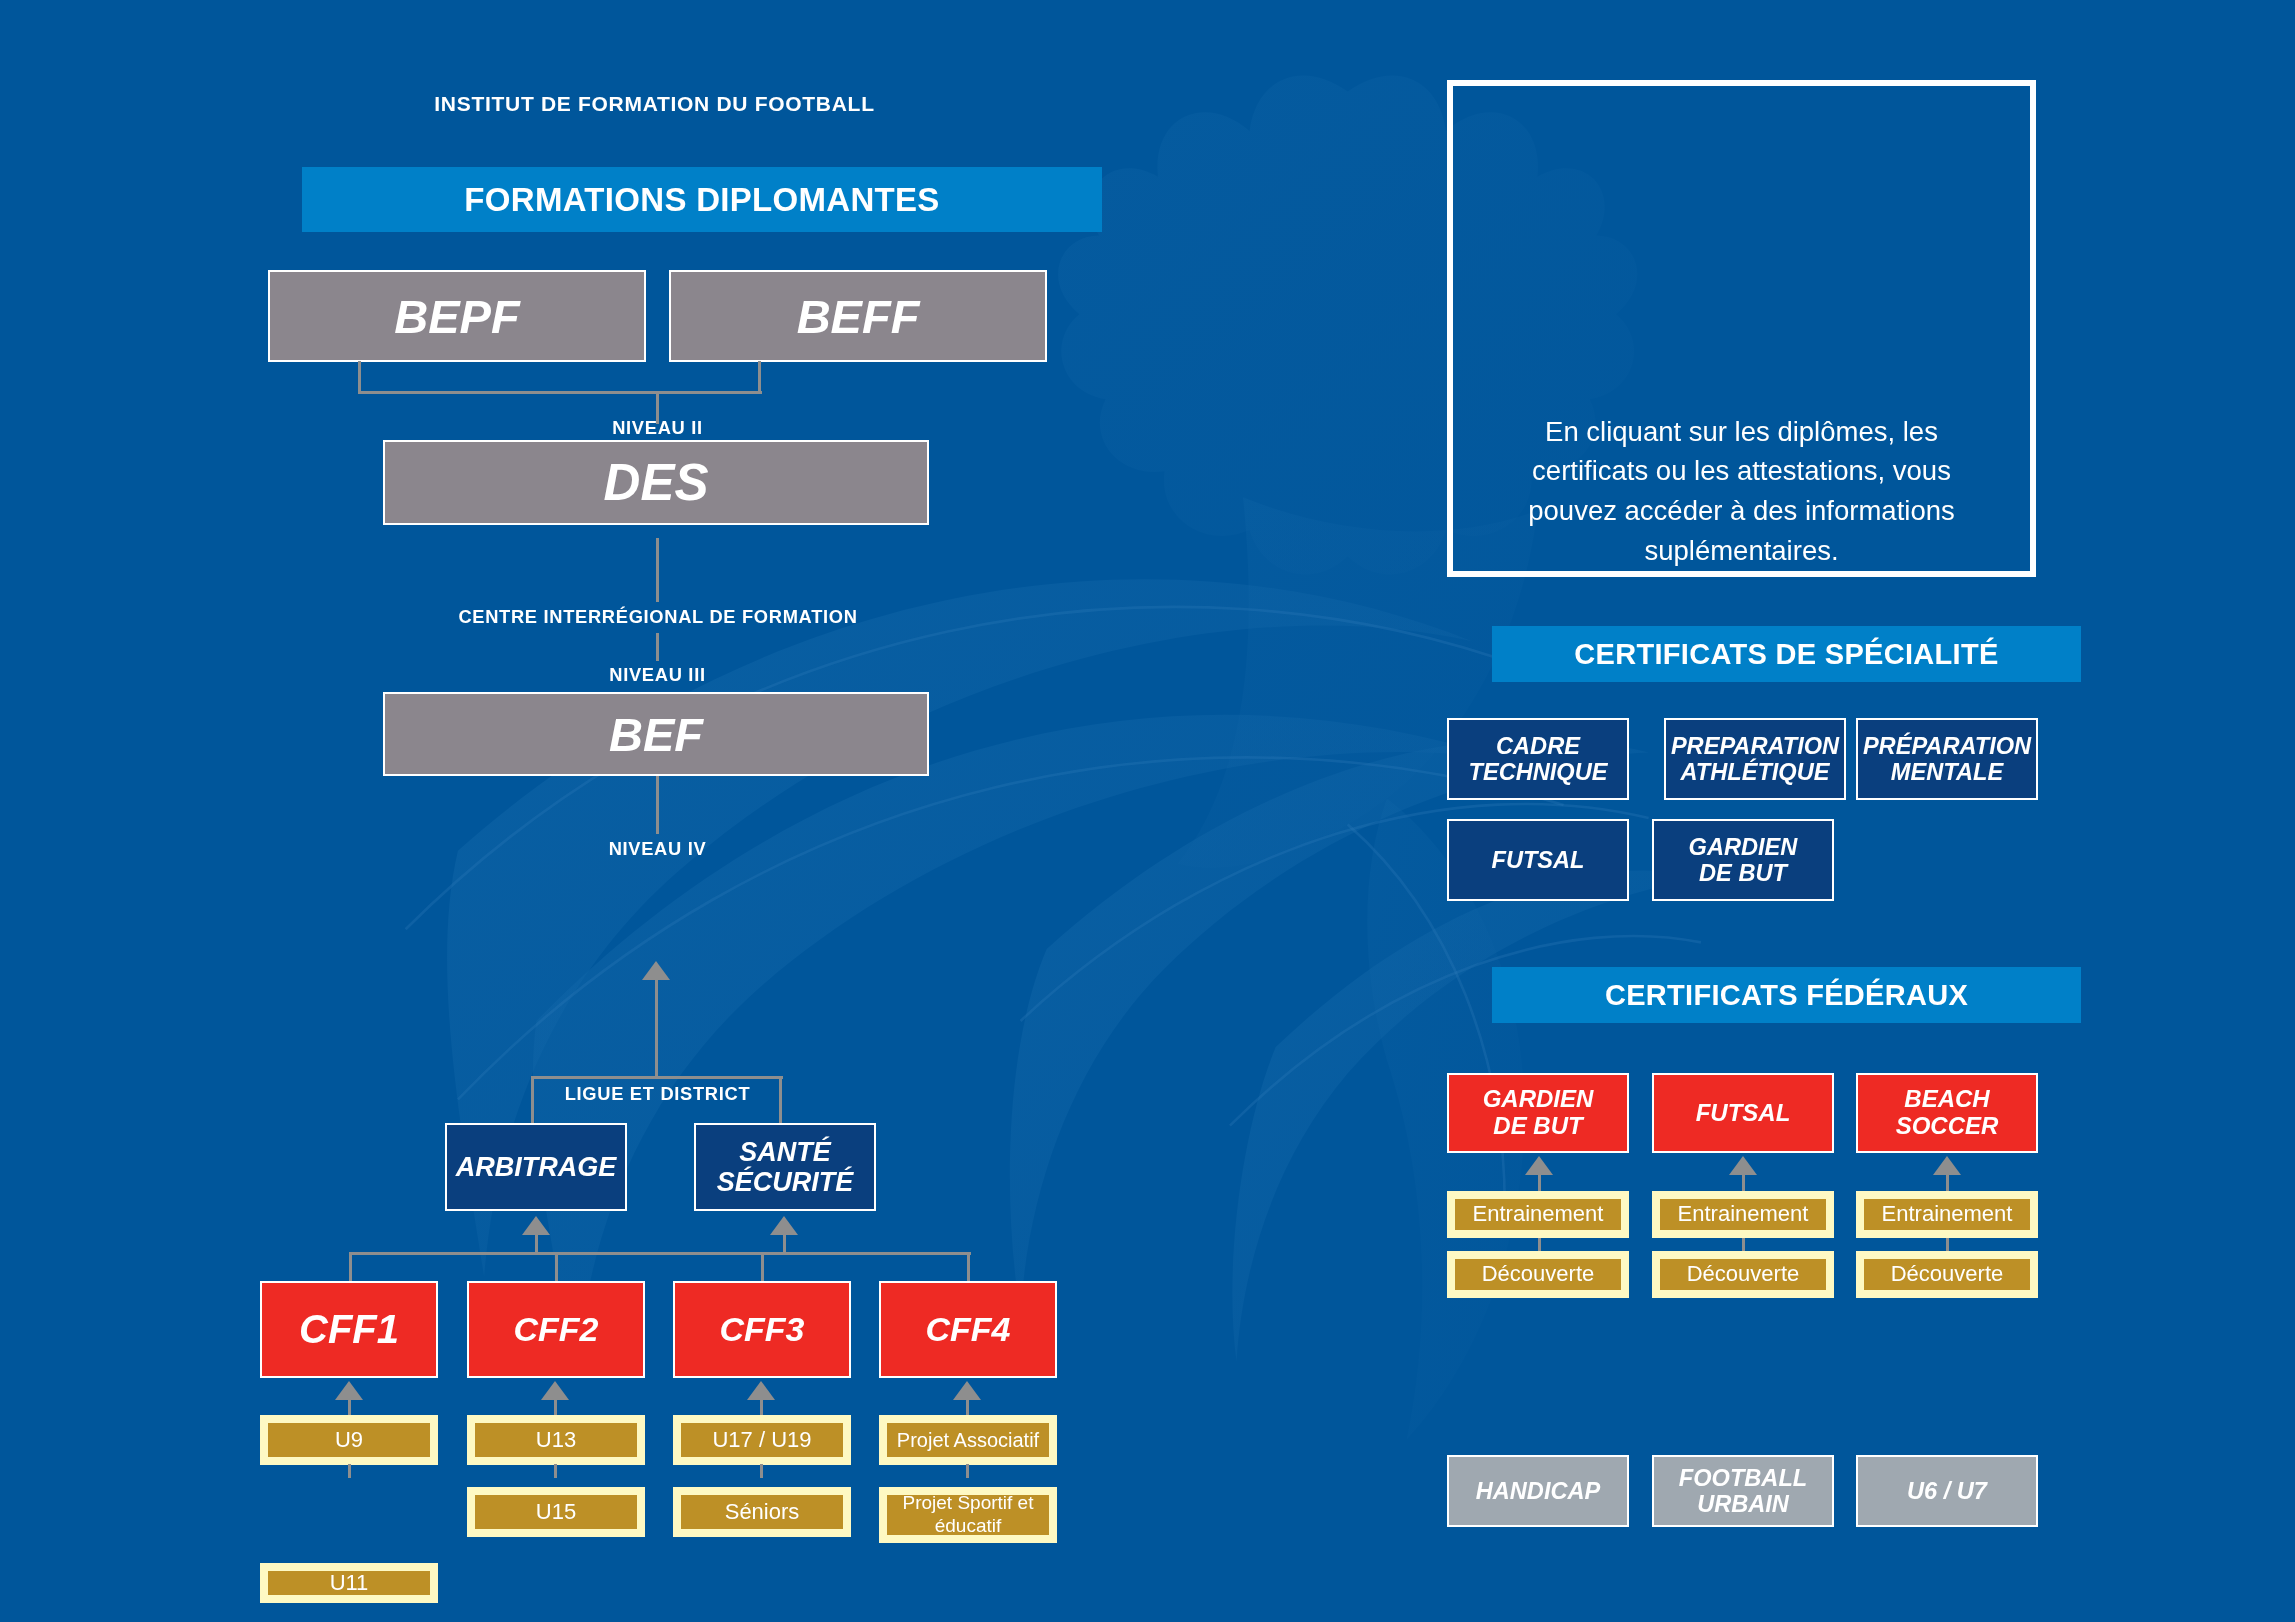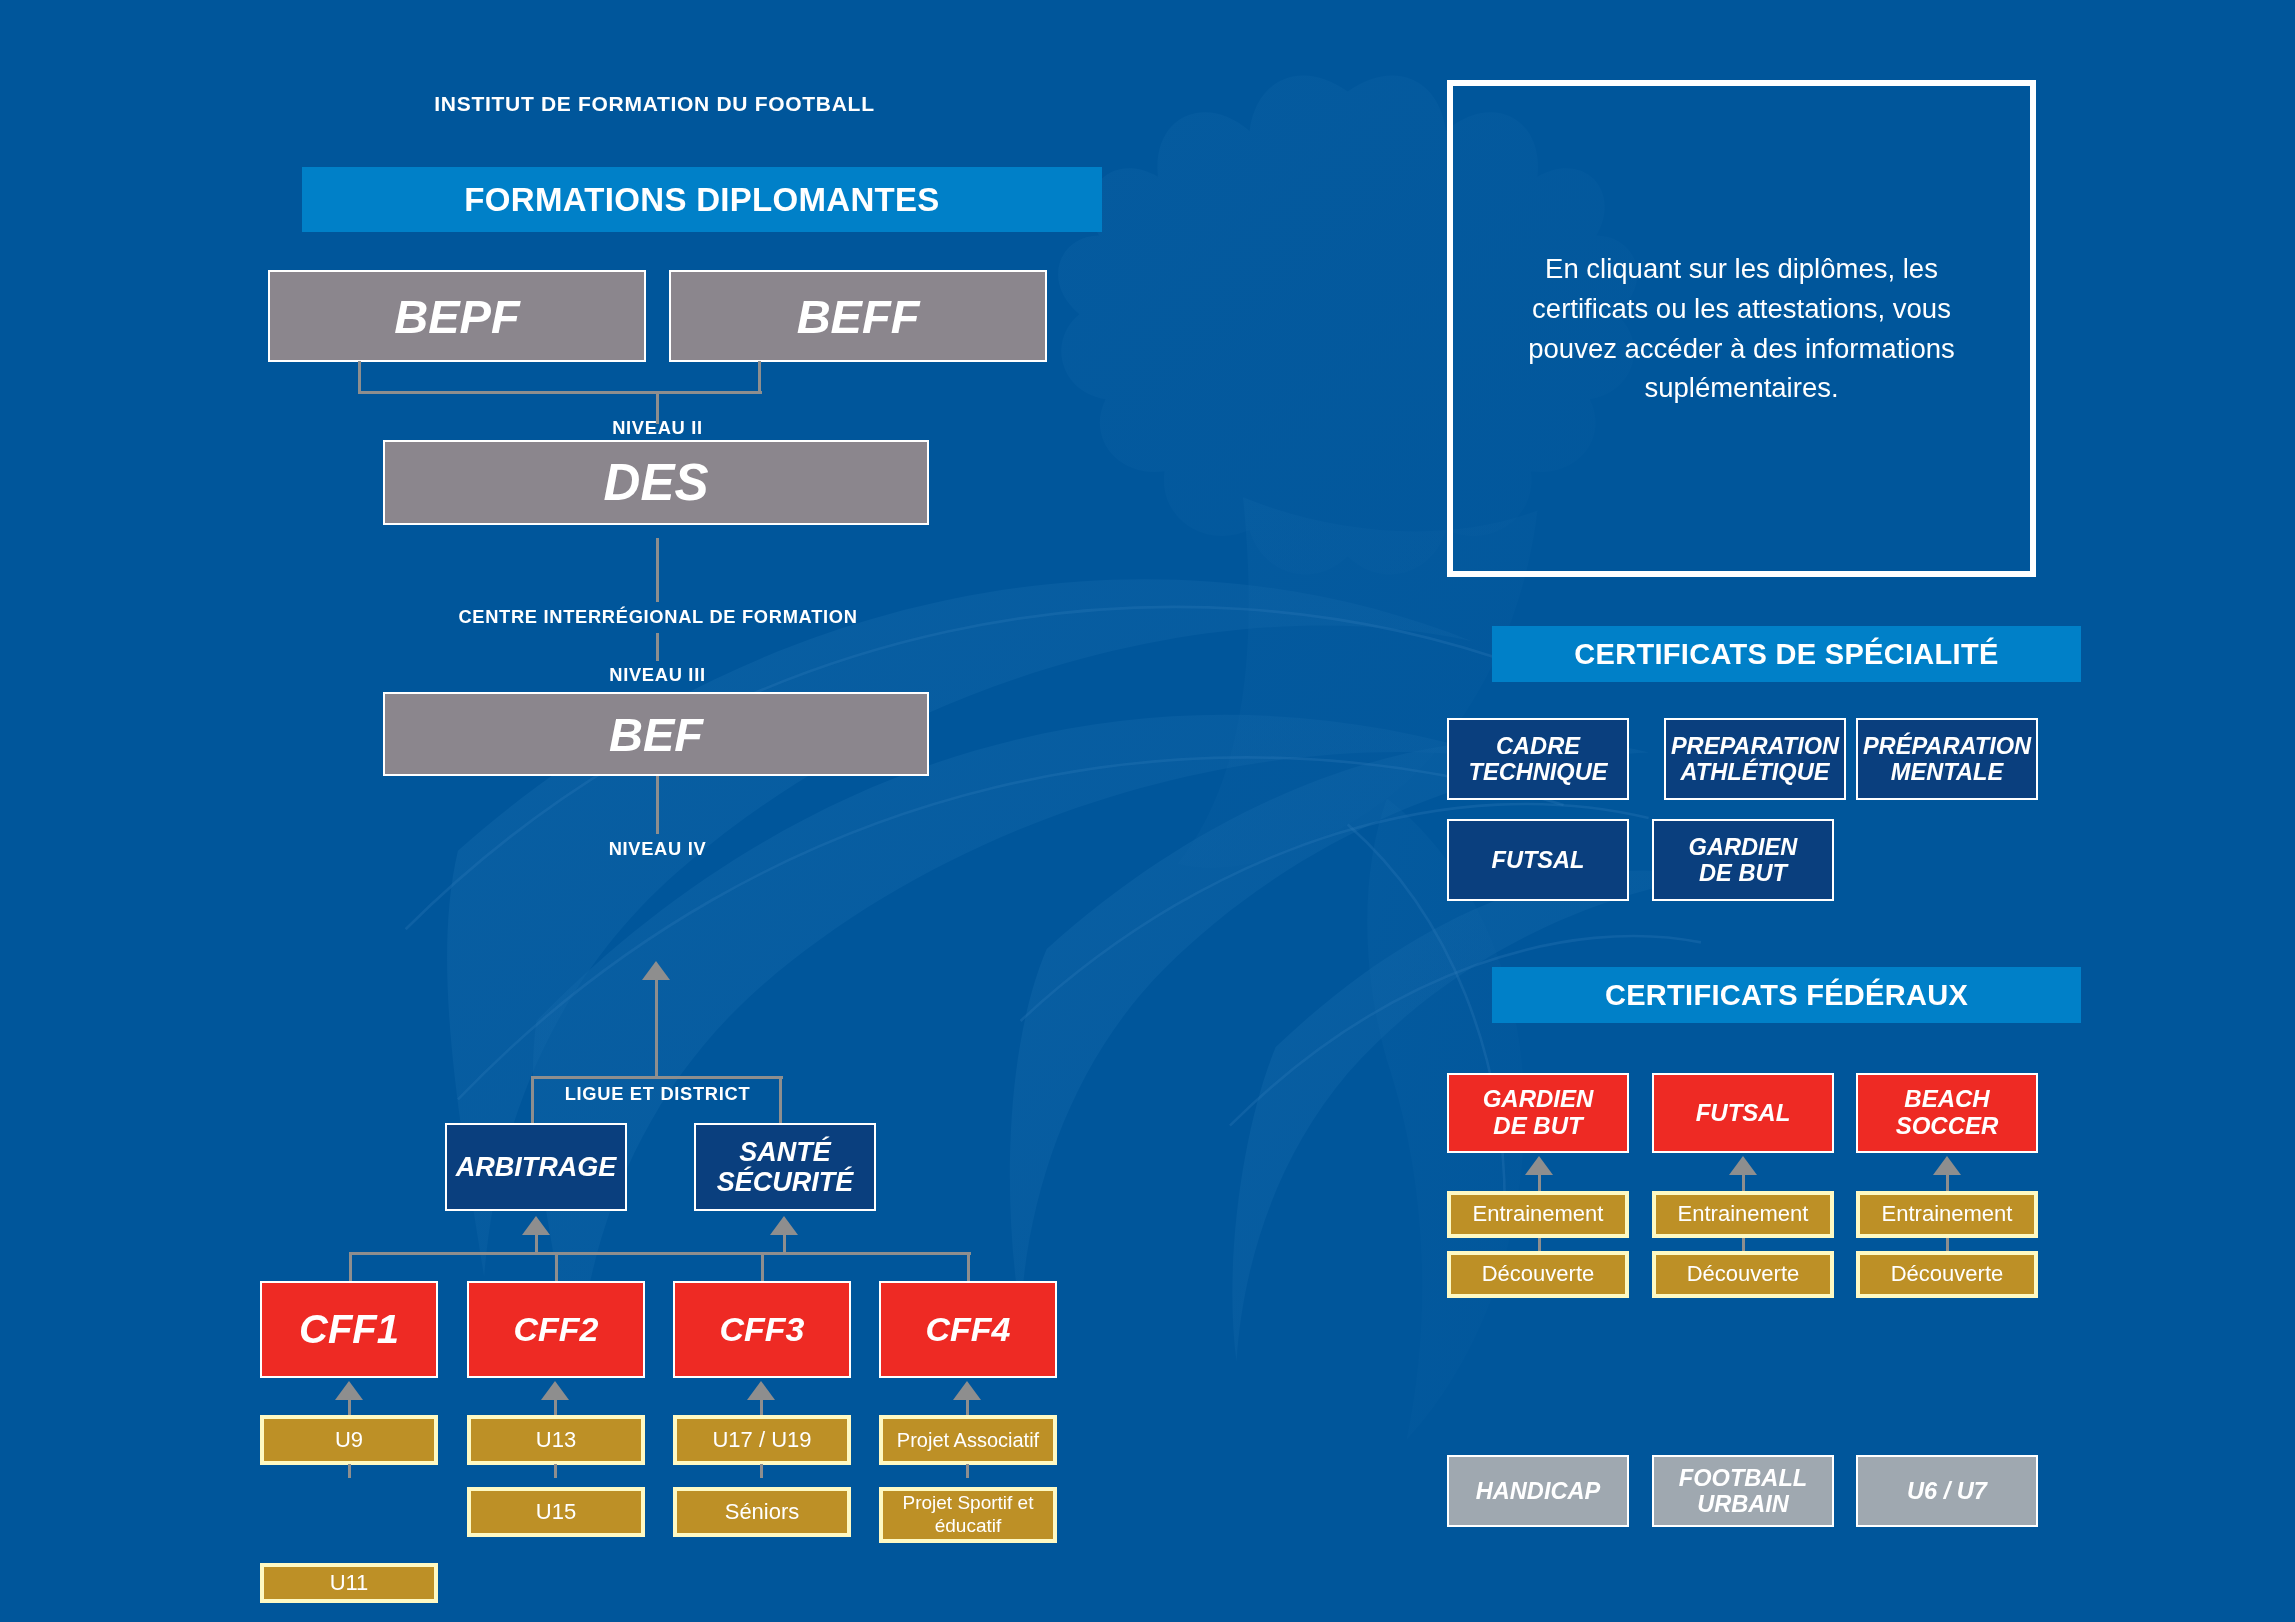--- a/index.html
+++ b/index.html
@@ -39,21 +39,21 @@
     background:#0A3F7E;border:2px solid #FFFFFF;color:#fff;
     font-style:italic;font-weight:bold;line-height:1.12;
   }
   
   .box-red{
     background:#EE2A24;border:2px solid #FFFFFF;color:#fff;
     font-style:italic;font-weight:bold;line-height:1.12;
   }
   
   .box-gold{
-    background:#BD9026;border:4px solid #fef9c3;color:#fff;
+    background:#BD9026;border:8px solid #fef9c3;color:#fff;
     font-weight:normal;line-height:1.12;
   }
   
   .box-lgrey{
     background:#9FA8B0;border:2px solid #FFFFFF;color:#fff;
     font-style:italic;font-weight:bold;line-height:1.12;
   }
 
   .lbl{color:#fff;font-weight:bold;white-space:nowrap;text-align:center;}
 
@@ -66,21 +66,21 @@
     position:absolute;width:0;height:0;
     border-left:14.4px solid transparent;
     border-right:14.4px solid transparent;
     border-bottom:19.6px solid #8E8E8E;
   }
 
   
   #instr{
     border:6.5px solid #FFFFFF;
     color:#fff;
-    display:flex;align-items:center;justify-content:center;
+    display:flex;align-items:flex-end;justify-content:center;
     text-align:center;
     line-height:1.45;
   }
 </style>
 </head>
 <body>
 
 <div id="root">
 
   <svg id="watermark" viewBox="0 0 3508 2480" preserveAspectRatio="none">

